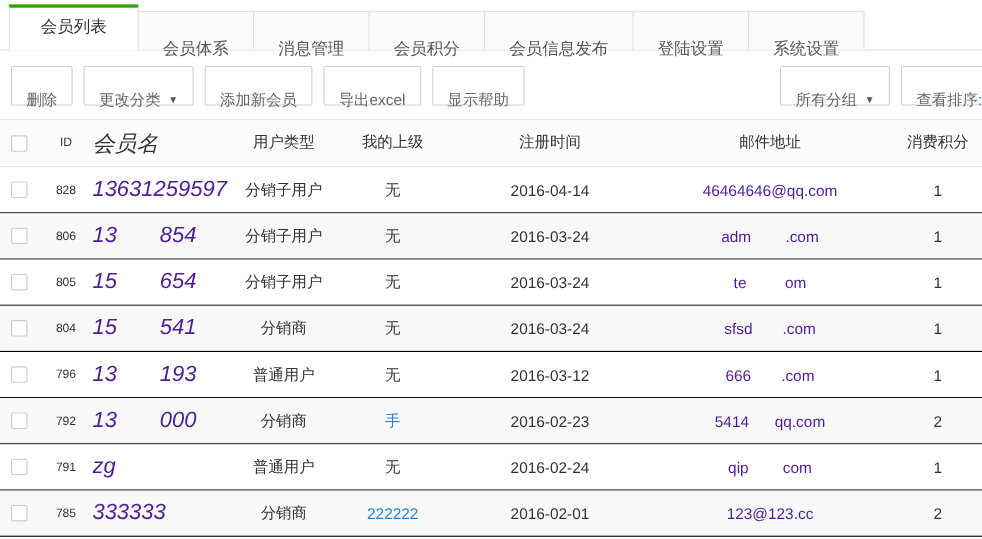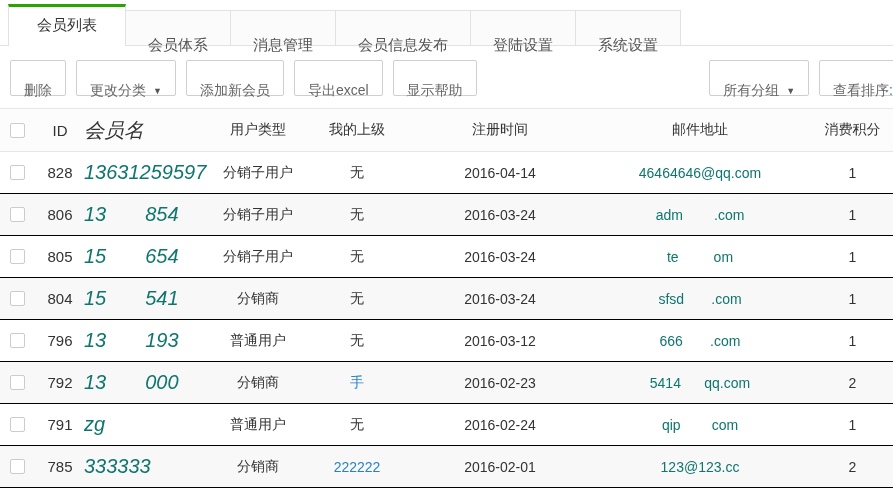--- a/index.html
+++ b/index.html
@@ -90,46 +90,47 @@
     font-size: 14px;
   }
   .trow:nth-child(even) { background: #f8f8f8; }
   .cell {
     display: flex;
     align-items: center;
     justify-content: center;
     overflow: hidden;
   }
   .c-check  { width: 36px;  justify-content: flex-start; padding-left: 10px; }
-  .c-id     { width: 48px;  font-size: 15px; }
+  .c-id     { width: 48px;  font-size: 11px; }
   .c-name   { width: 130px; justify-content: flex-start; white-space: pre; font-size: 20px; font-style: italic; }
   .c-type   { width: 88px; }
   .c-sup    { width: 110px; }
   .c-date   { width: 176px; }
   .c-email  { width: 224px; white-space: pre; }
   .c-points { width: 81px; }
-  .faded { color: #0f766e; }
+  .faded { color: #4c1d95; }
   .link  { color: #2a80c8; cursor: pointer; text-decoration: none; }
   .cb {
     width: 15px; height: 15px;
     border: 1px solid #ccc;
     border-radius: 2px;
     background: #fff;
     display: inline-block;
     cursor: pointer;
   }
 </style>
 </head>
 <body>
 
 <div class="page">
   <div class="tabbar" id="tabbar">
       <div class="tab active">会员列表</div>
       <div class="tab">会员体系</div>
       <div class="tab">消息管理</div>
+      <div class="tab">会员积分</div>
       <div class="tab">会员信息发布</div>
       <div class="tab">登陆设置</div>
       <div class="tab">系统设置</div>
     </div>
   <div class="toolbar">
     <div class="toolbar-left" id="toolbar-left">
         <button class="btn"><span>删除</span></button>
         <button class="btn"><span>更改分类</span><span class="caret">▼</span></button>
         <button class="btn"><span>添加新会员</span></button>
         <button class="btn"><span>导出excel</span></button>

